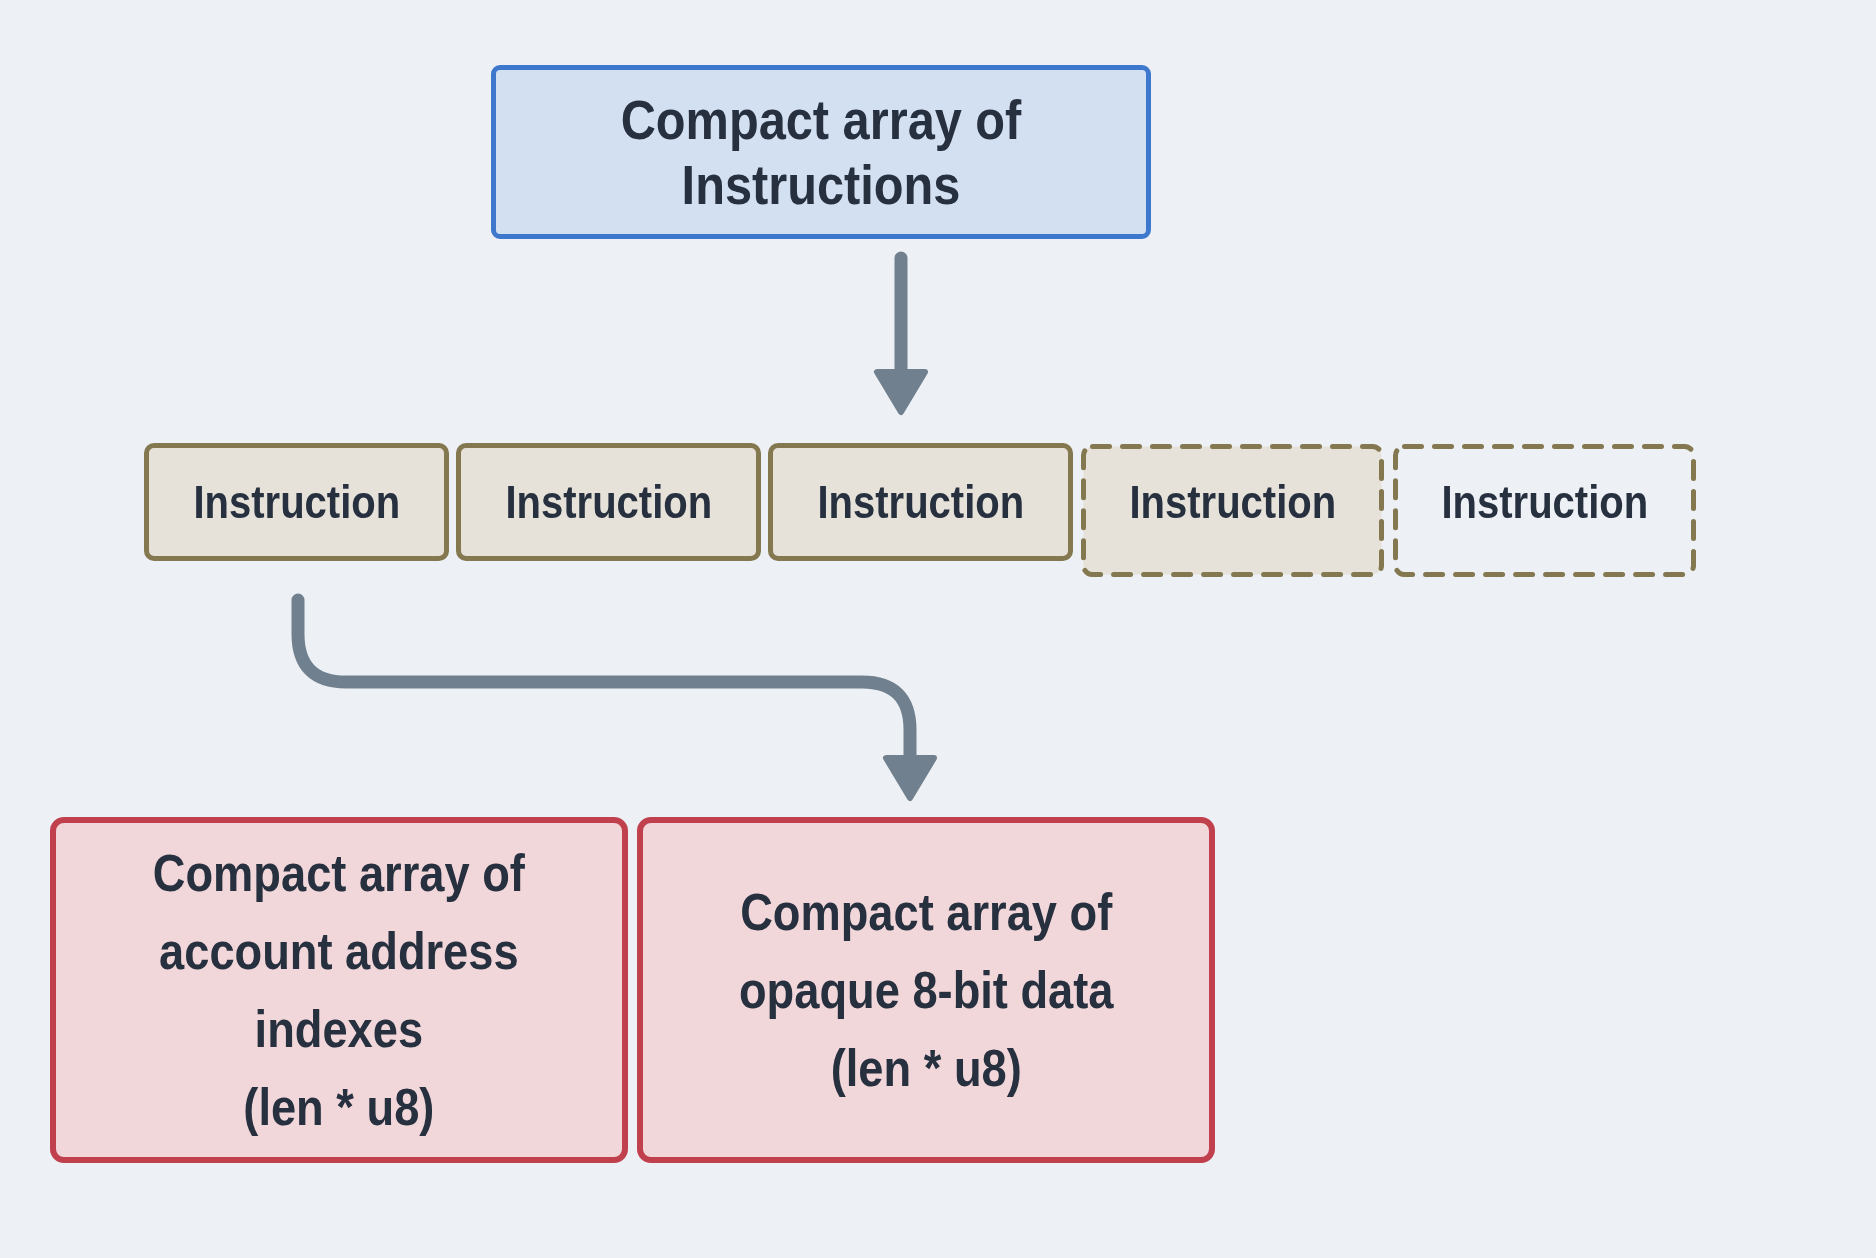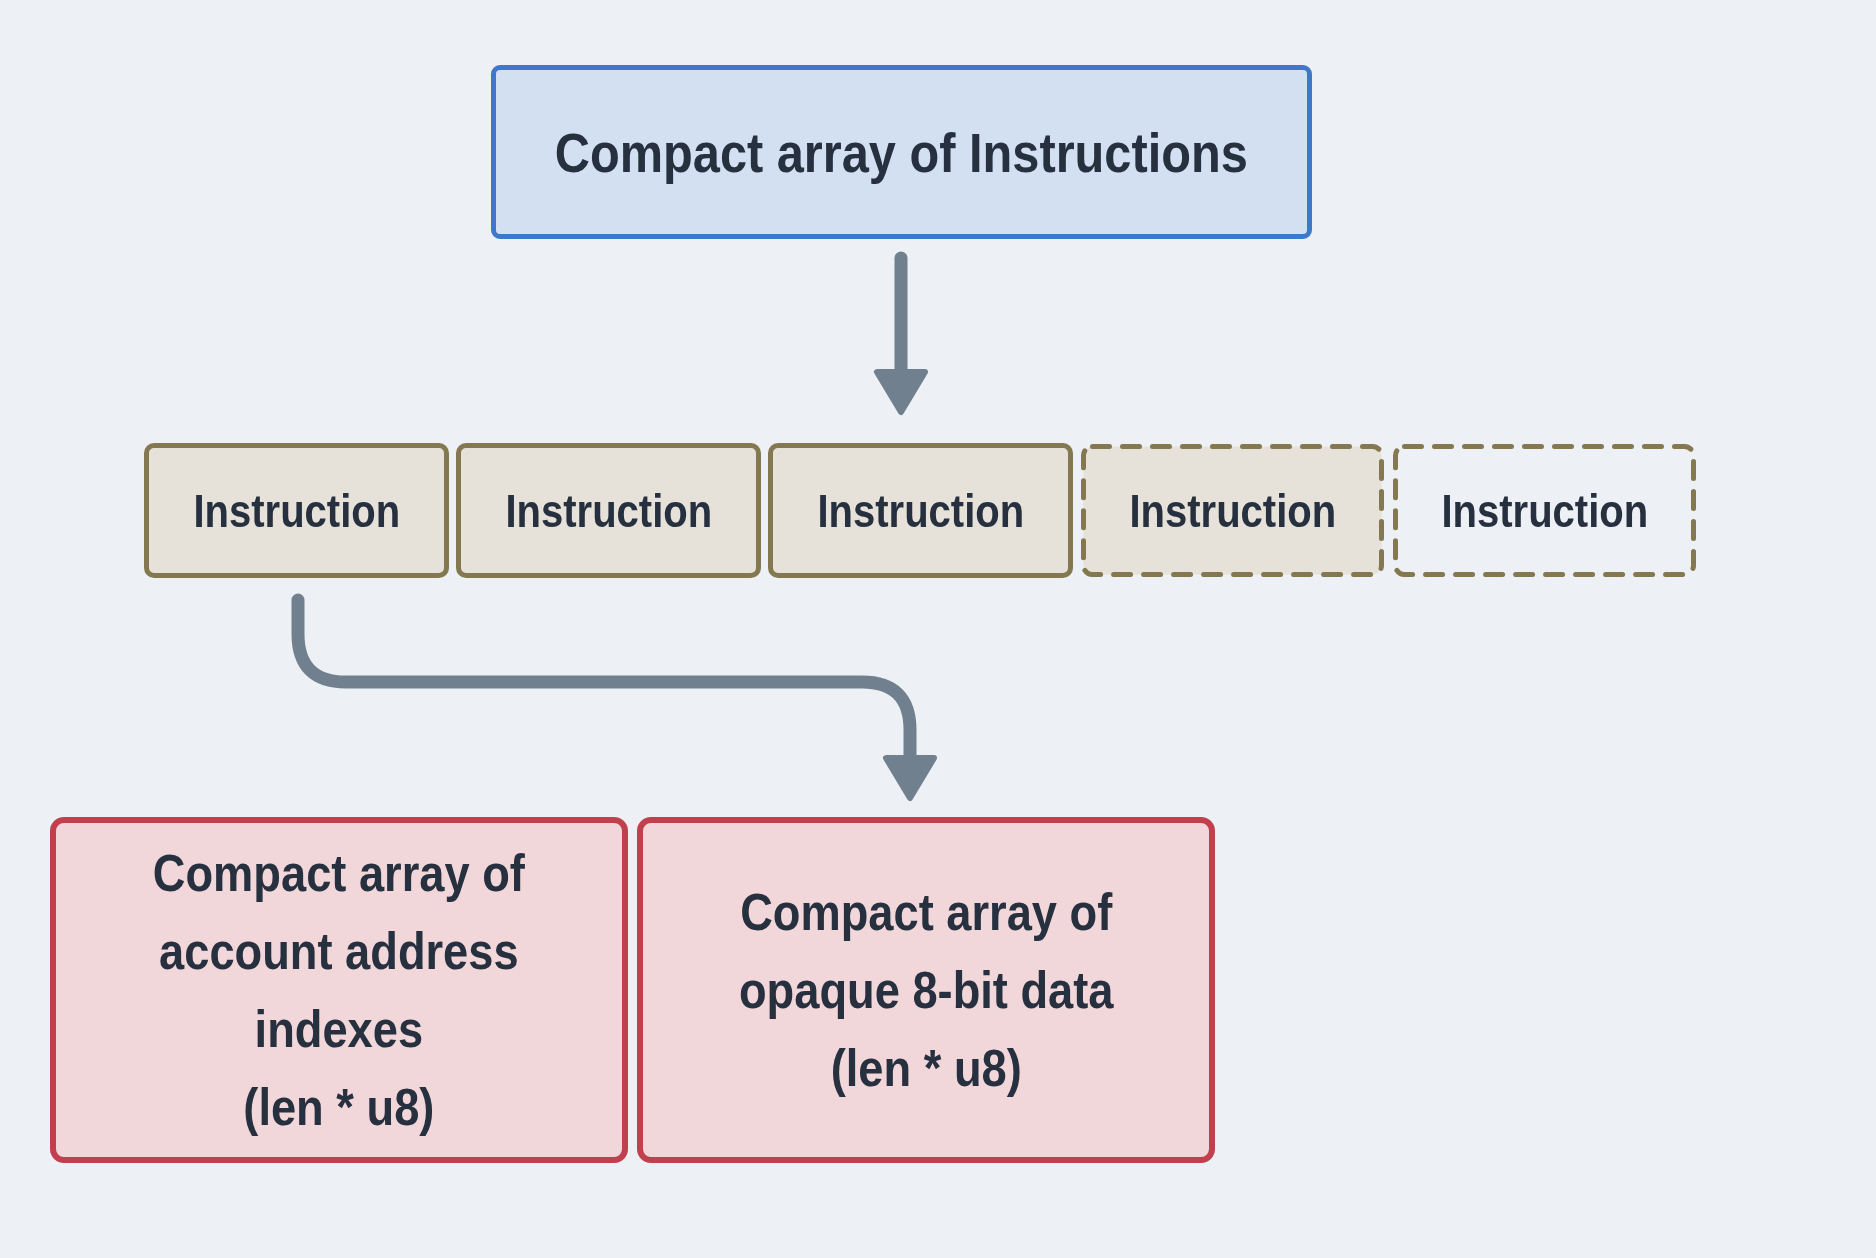--- a/index.html
+++ b/index.html
@@ -28,40 +28,40 @@
     transform-origin: center center;
     text-align: center;
     white-space: pre-line;
     color: #27303f;
     font-weight: 700;
   }
   
   .title-box {
     position: absolute;
     left: 491px; top: 65px;
-    width: 821px; height: 174px;
+    width: 660px; height: 174px;
     box-sizing: border-box;
     background: #d2e0f2;
     border: 5px solid #3e78cc;
     border-radius: 9px;
     display: flex;
     align-items: center;
     justify-content: center;
   }
   .title-box .box-label { font-size: 56px; }
 
   
   .instr-row {
     position: absolute;
     left: 144px; top: 443px;
     display: flex;
     gap: 7px;
   }
   .instr-box {
-    width: 305px; height: 135px;
+    width: 305px; height: 118px;
     box-sizing: border-box;
     display: flex;
     align-items: center;
     justify-content: center;
     position: relative;
   }
   .instr-box.solid {
     background: #e7e2d9;
     border: 5px solid #847850;
     border-radius: 10px;

